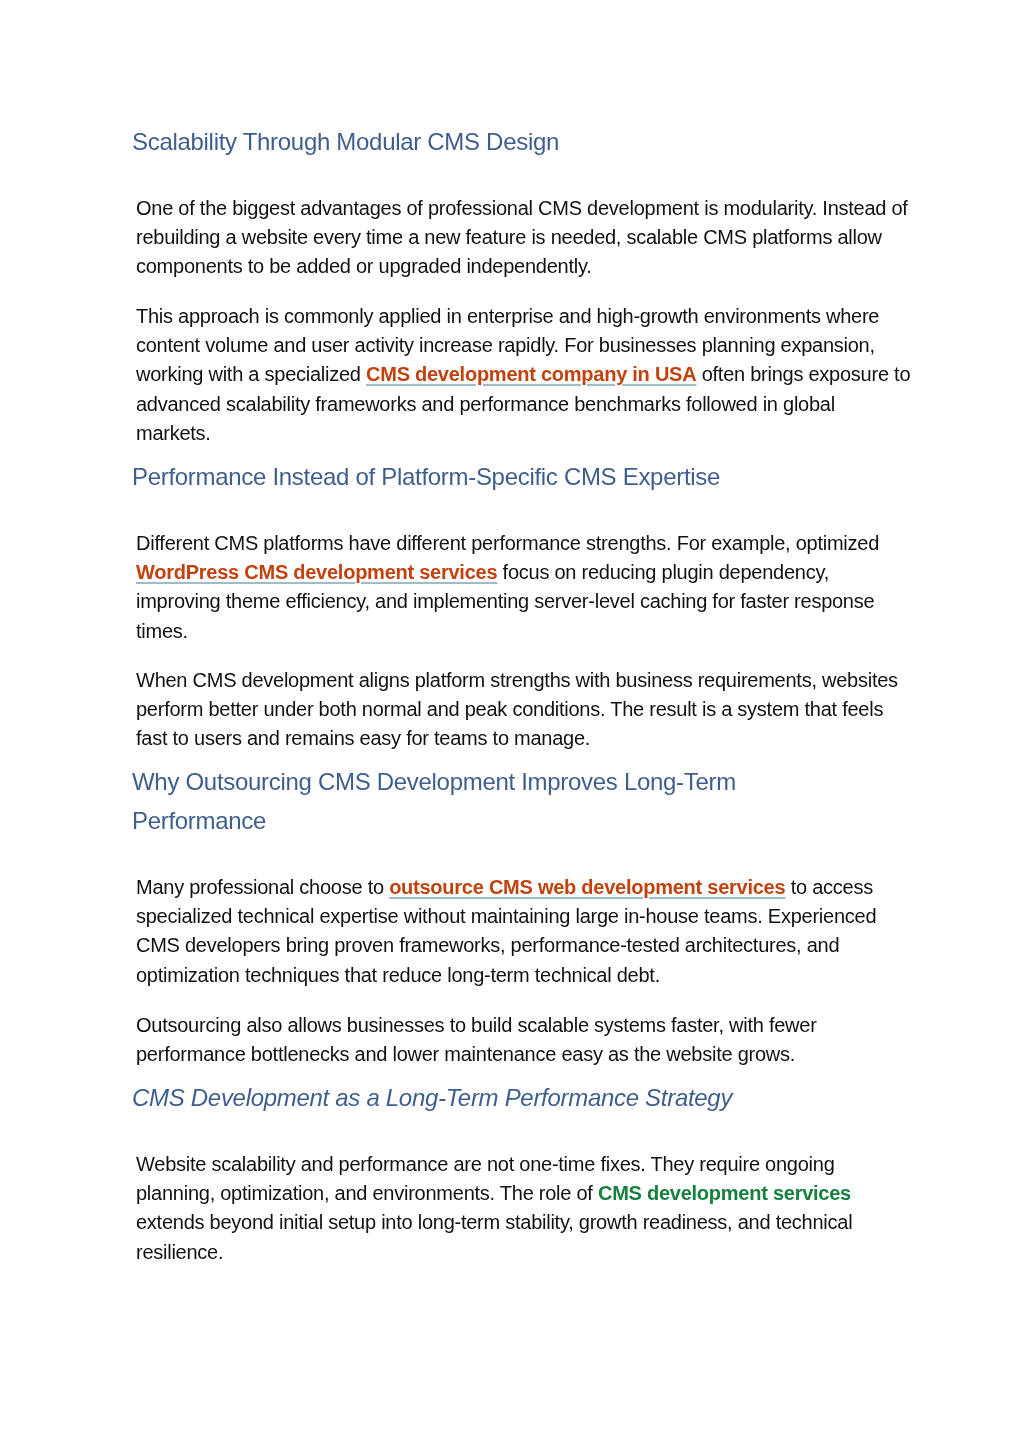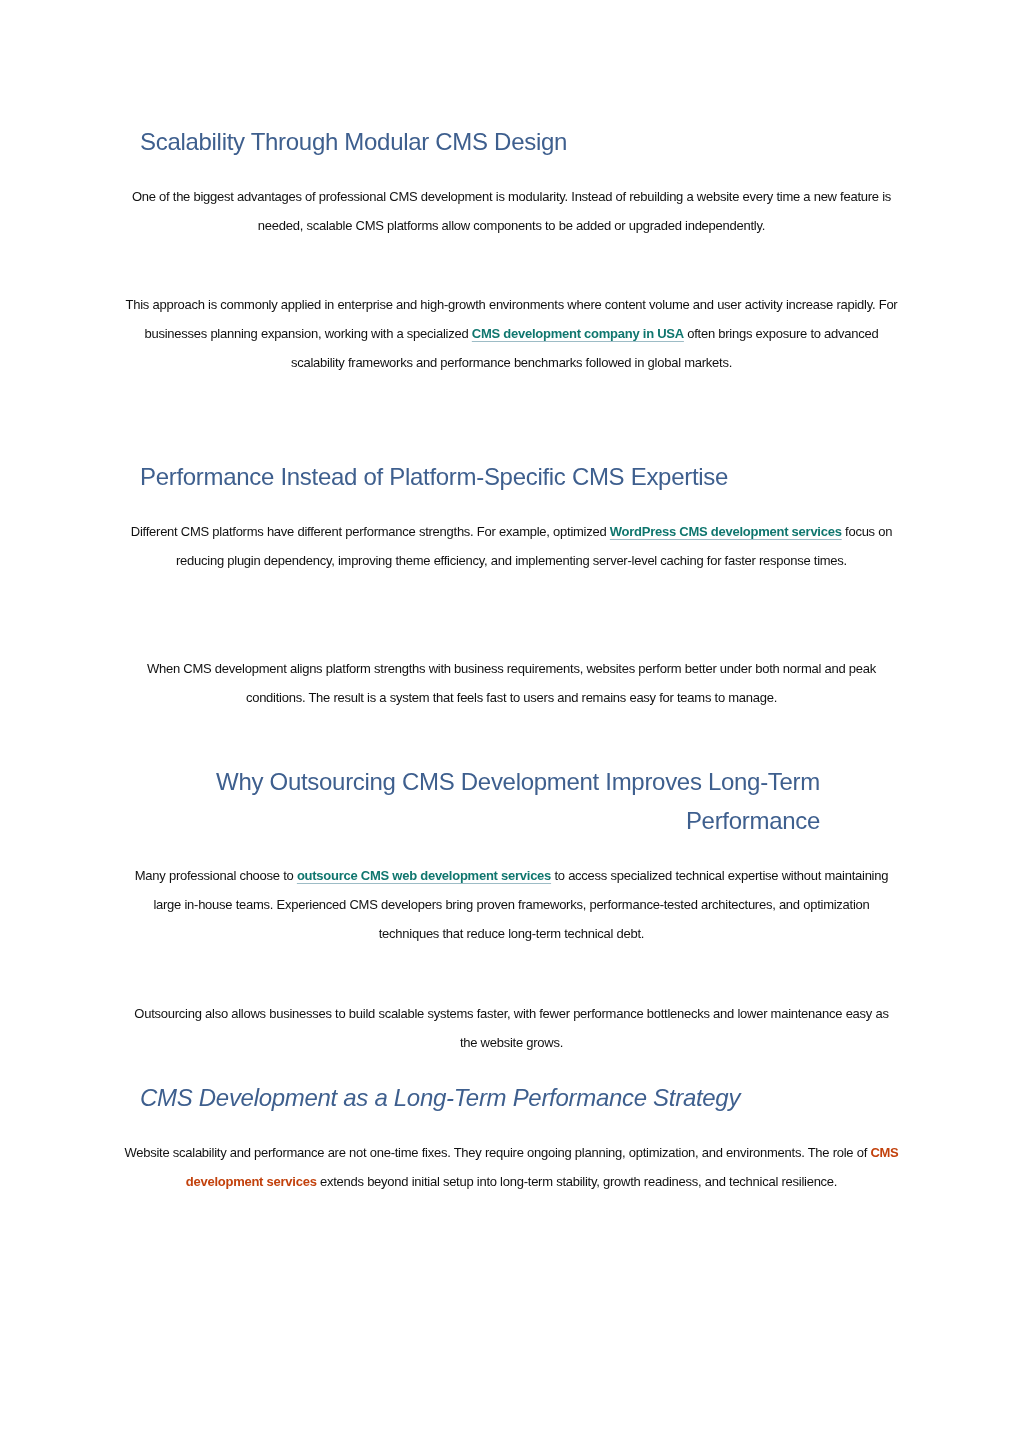--- a/index.html
+++ b/index.html
@@ -1,49 +1,48 @@
 <!DOCTYPE html>
 <html><head>
   <meta charset="utf-8">
   <style>
     html, body { margin: 0; padding: 0; background: #ffffff; }
     body { width: 1023px; height: 1447px; position: relative; overflow: hidden; }
     .page { position: absolute; left: 124px; top: 0; width: 780px; }
     h2 {
-      position: absolute; left: 16px; margin: 0;
+      position: absolute; left: 8px; margin: 0;
       font-family: "Liberation Sans", sans-serif;
       font-weight: normal; font-size: 24px; line-height: 39px;
       color: #3e5f8e; letter-spacing: -0.3px;
     }
     p {
-      position: absolute; left: 0; margin: 0; width: 775px;
+      position: absolute; left: 0; margin: 12px; width: 775px;
       font-family: "Liberation Sans", sans-serif;
-      font-size: 13px; line-height: 29.2px; color: #111111;
+      font-size: 20px; line-height: 29.2px; color: #111111;
       letter-spacing: -0.25px;
-      text-align: center;
     }
     a.link {
-      color: #0f766e; font-weight: bold; text-decoration: underline;
+      color: #c2410c; font-weight: bold; text-decoration: underline;
       text-decoration-color: #9dbcc6; text-underline-offset: 3px;
     }
-    b { font-weight: bold; color: #c2410c; }
+    b { font-weight: bold; color: #15803d; }
   </style>
 </head>
 <body>
 
 <div class="page">
 
   <h2 style="top:122px;">Scalability Through Modular CMS Design</h2>
   <p style="top:182px;">One of the biggest advantages of professional CMS development is modularity. Instead of rebuilding a website every time a new feature is needed, scalable CMS platforms allow components to be added or upgraded independently.</p>
   <p style="top:290px;"><span>This approach is commonly applied in enterprise and high-growth environments where content volume and user activity increase rapidly. For businesses planning expansion, working with a specialized </span><a class="link" href="#">CMS development company in USA</a><span> often brings exposure to advanced scalability frameworks and performance benchmarks followed in global markets.</span></p>
 
   <h2 style="top:457px;">Performance Instead of Platform-Specific CMS Expertise</h2>
   <p style="top:517px;"><span>Different CMS platforms have different performance strengths. For example, optimized </span><a class="link" href="#">WordPress CMS development services</a><span> focus on reducing plugin dependency, improving theme efficiency, and implementing server-level caching for faster response times.</span></p>
   <p style="top:654px;">When CMS development aligns platform strengths with business requirements, websites perform better under both normal and peak conditions. The result is a system that feels fast to users and remains easy for teams to manage.</p>
 
-  <h2 style="top:762px; width:680px;text-align:right;">Why Outsourcing CMS Development Improves Long-Term Performance</h2>
+  <h2 style="top:762px; width:680px;">Why Outsourcing CMS Development Improves Long-Term Performance</h2>
   <p style="top:861px;"><span>Many professional choose to </span><a class="link" href="#">outsource CMS web development services</a><span> to access specialized technical expertise without maintaining large in-house teams. Experienced CMS developers bring proven frameworks, performance-tested architectures, and optimization techniques that reduce long-term technical debt.</span></p>
   <p style="top:999px;">Outsourcing also allows businesses to build scalable systems faster, with fewer performance bottlenecks and lower maintenance easy as the website grows.</p>
 
   <h2 style="top:1078px;font-style:italic;">CMS Development as a Long-Term Performance Strategy</h2>
   <p style="top:1138px;"><span>Website scalability and performance are not one-time fixes. They require ongoing planning, optimization, and environments. The role of </span><b>CMS development services</b><span> extends beyond initial setup into long-term stability, growth readiness, and technical resilience.</span></p>
 
 </div>
 
 </body></html>

